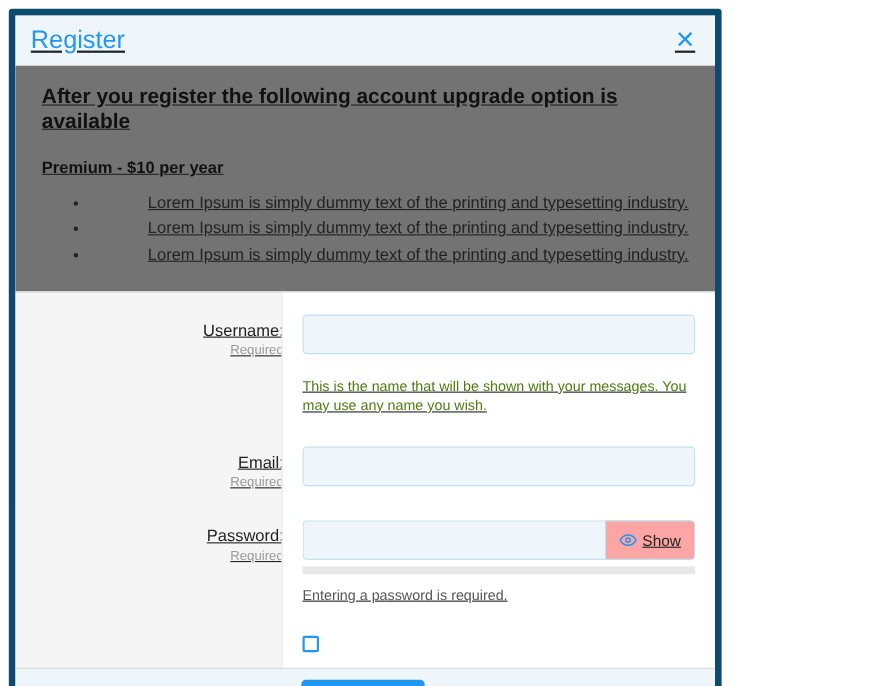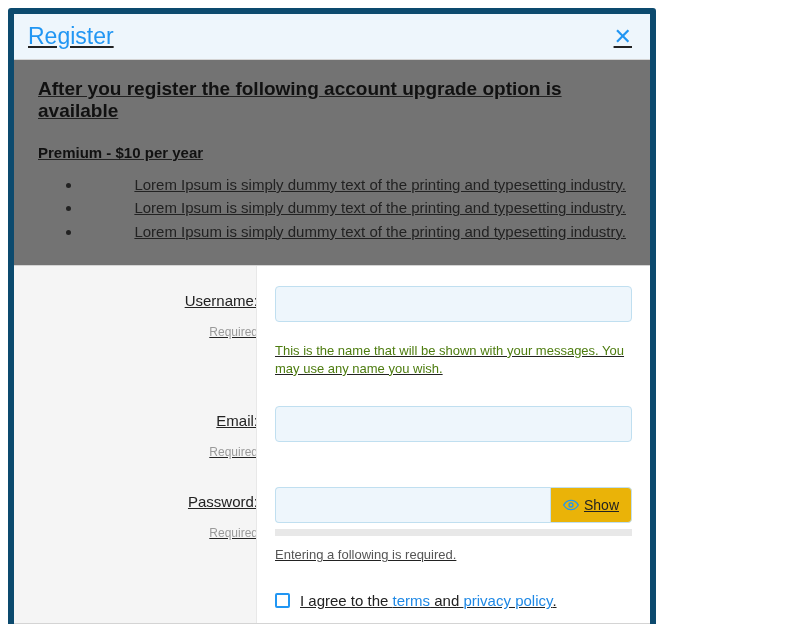--- a/index.html
+++ b/index.html
@@ -85,21 +85,21 @@
     }
     .label-col label {
       display: block;
       font-size: 15px;
       color: #222;
     }
     .label-required {
       display: block;
       font-size: 12px;
       color: #9a9a9a;
-      margin-top: 16px;
+      margin-top: 2px;
     }
     .input-col {
       flex: 1;
       background: #fff;
       margin: -14px -18px;
       padding: 14px 18px;
       border-left: 1px solid #e8e8e8;
     }
     .form-row.first .input-col { margin-top: -20px; padding-top: 20px; }
     .text-input {
@@ -124,21 +124,21 @@
     }
     .pw-wrap .text-input {
       border-top-right-radius: 0;
       border-bottom-right-radius: 0;
       border-right: none;
     }
     .show-btn {
       display: flex;
       align-items: center;
       gap: 5px;
-      background: #eab308;
+      background: #fca5a5;
       border: 1px solid #c0dff0;
       border-left: 1px solid #c0dff0;
       border-top-right-radius: 4px;
       border-bottom-right-radius: 4px;
       padding: 0 12px;
       cursor: pointer;
       font-size: 14px;
       color: #222;
     }
     .eye {
@@ -240,32 +240,29 @@
               <span class="eye">
                 <svg width="16" height="16" viewBox="0 0 24 24" fill="none" stroke="#2196f3" stroke-width="2">
                   <path d="M1 12s4-7 11-7 11 7 11 7-4 7-11 7S1 12 1 12z"></path>
                   <circle cx="12" cy="12" r="3"></circle>
                 </svg>
               </span>
               <span>Show</span>
             </button>
           </div>
           <div class="strength-bar"></div>
-          <div class="hint" style="color:#555; font-size:13px; margin-top:10px;">Entering a following is required.</div>
+          <div class="hint" style="color:#555; font-size:13px; margin-top:10px;">Entering a password is required.</div>
         </div>
       </div>
 
       <div class="form-row">
         <div class="label-col"></div>
         <div class="input-col">
           <div class="agree-row">
             <span class="checkbox"></span>
-            <span>
-              <span>I agree to the </span><a href="#">terms</a><span> and </span><a href="#">privacy policy</a><span>.</span>
-            </span>
           </div>
         </div>
       </div>
 
     </div>
   </div>
 
   <div class="footer">
     <button class="register-btn">Register</button>
   </div>

